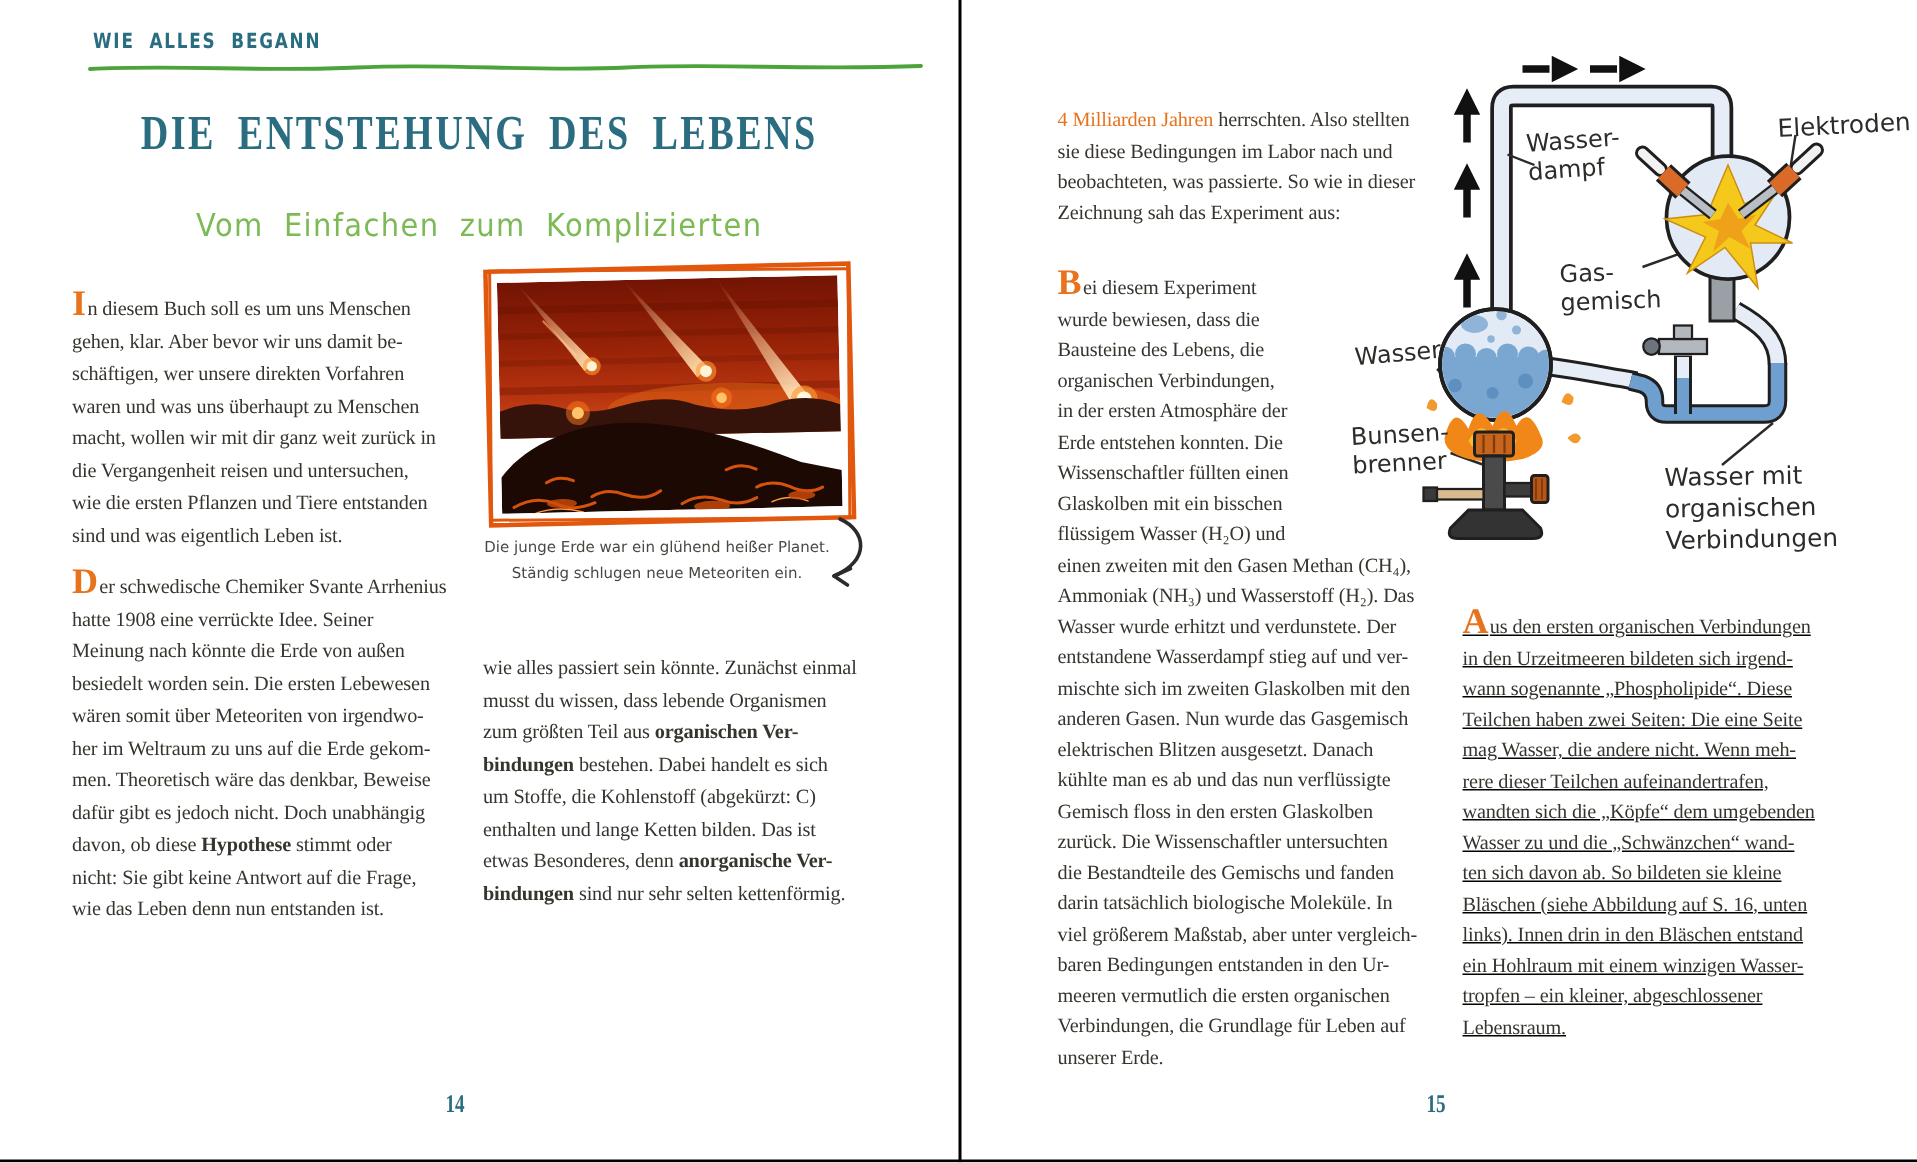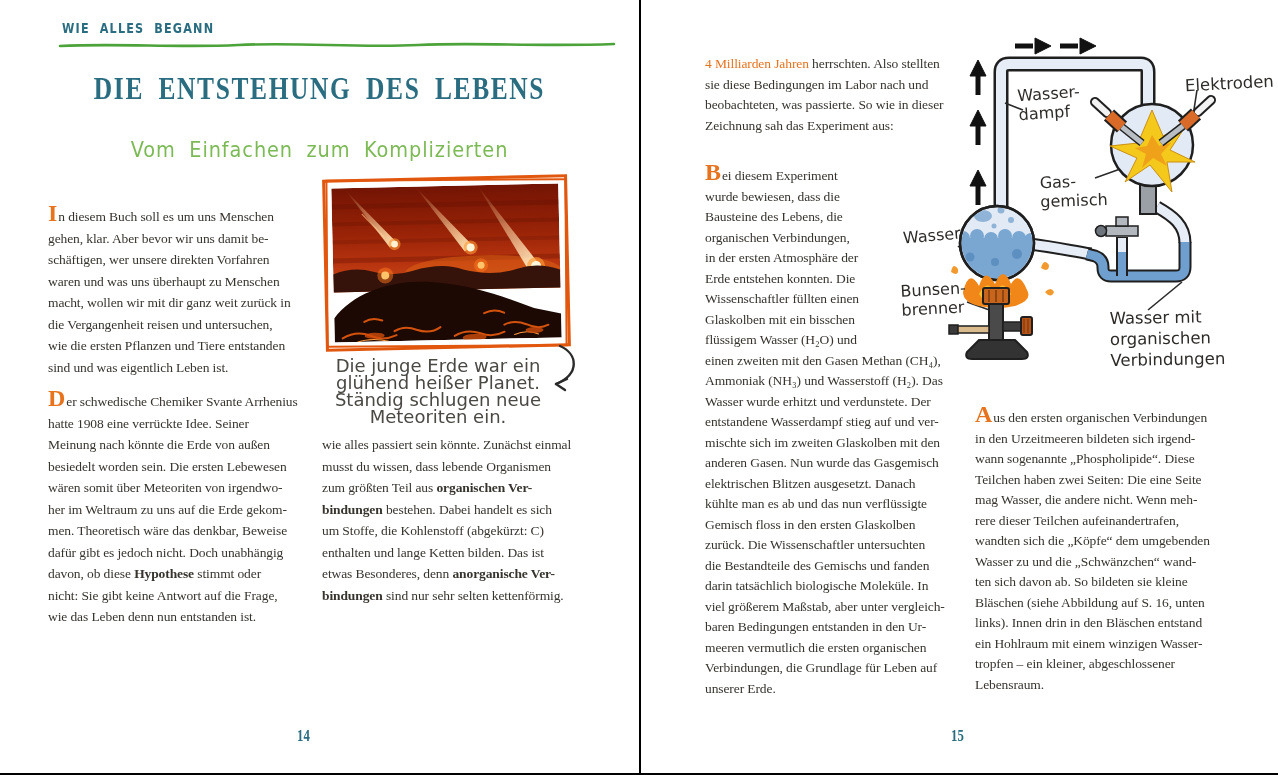--- a/index.html
+++ b/index.html
@@ -30,21 +30,21 @@
             color:#e8731d;line-height:1px;padding-right:1px;}
 
   .photo{position:absolute;left:324px;top:177px;width:245px;height:172px;margin:0;
          box-sizing:border-box;background:#fff;border:3px solid #e2570e;padding:6px;
          transform:rotate(-1.3deg);}
   .photo::before{content:'';position:absolute;inset:-1px;border:2px solid #e2570e;
          transform:rotate(.9deg);pointer-events:none;}
 
   .hand{font-family:"DejaVu Sans",sans-serif;white-space:pre-line;color:#2e2c29;}
   .caption{position:absolute;left:318px;top:357px;width:240px;text-align:center;
-           font-size:18px;line-height:17px;color:#4a4843;}
+           font-size:10px;line-height:17px;color:#4a4843;}
   .caption-arrow{position:absolute;left:548px;top:344px;}
 
   .illo{position:absolute;left:895px;top:10px;}
   .illo-label{position:absolute;font-size:16px;line-height:19px;font-weight:500;}
   .pagenum{position:absolute;top:726px;color:#2a6d81;font-family:"Liberation Serif",serif;
            font-weight:700;font-size:17px;transform:scaleX(.75);transform-origin:left center;}
 </style>
 </head>
 <body>
 
@@ -54,21 +54,21 @@
 
     <div class="kicker">WIE ALLES BEGANN</div>
 
     <svg class="kicker-line" width="558" height="8" viewBox="0 0 558 8">
       <path d="M2,5 C60,2 120,7 180,4 C240,1 300,7 360,4 C420,1 480,6 556,3" fill="none" stroke="#4ba339" stroke-width="2.6" stroke-linecap="round"></path>
     </svg>
 
     <div class="title">DIE ENTSTEHUNG DES LEBENS</div>
     <div class="subtitle">Vom Einfachen zum Komplizierten</div>
 
-    <div class="col" style="left:48px;top:206px;width:290px;">
+    <div class="col" style="left:48px;top:195px;width:290px;">
       <p class="body"><span class="seg-init">I</span><span>n diesem Buch soll es um uns Menschen<br>gehen, klar. Aber bevor wir uns damit be-<br>schäftigen, wer unsere direkten Vorfahren<br>waren und was uns überhaupt zu Menschen<br>macht, wollen wir mit dir ganz weit zurück in<br>die Vergangenheit reisen und untersuchen,<br>wie die ersten Pflanzen und Tiere entstanden<br>sind und was eigentlich Leben ist.</span></p>
       <p class="body"><span class="seg-init">D</span><span>er schwedische Chemiker Svante Arrhenius<br>hatte 1908 eine verrückte Idee. Seiner<br>Meinung nach könnte die Erde von außen<br>besiedelt worden sein. Die ersten Lebewesen<br>wären somit über Meteoriten von irgendwo-<br>her im Weltraum zu uns auf die Erde gekom-<br>men. Theoretisch wäre das denkbar, Beweise<br>dafür gibt es jedoch nicht. Doch unabhängig<br>davon, ob diese </span><span class="seg-bold">Hypothese</span><span> stimmt oder<br>nicht: Sie gibt keine Antwort auf die Frage,<br>wie das Leben denn nun entstanden ist.</span></p>
     </div>
 
     <figure class="photo">
       <svg width="227" height="154" viewBox="0 0 227 154">
         <defs>
           <linearGradient id="sky" x1="0" y1="0" x2="0" y2="1">
             <stop offset="0" stop-color="#731404"></stop>
               <stop offset=".45" stop-color="#992307"></stop>
@@ -141,26 +141,26 @@
       <p class="body"><span>wie alles passiert sein könnte. Zunächst einmal<br>musst du wissen, dass lebende Organismen<br>zum größten Teil aus </span><span class="seg-bold">organischen Ver-<br>bindungen</span><span> bestehen. Dabei handelt es sich<br>um Stoffe, die Kohlenstoff (abgekürzt: C)<br>enthalten und lange Ketten bilden. Das ist<br>etwas Besonderes, denn </span><span class="seg-bold">anorganische Ver-<br>bindungen</span><span> sind nur sehr selten kettenförmig.</span></p>
     </div>
 
     <div class="pagenum" style="left:297px;">14</div>
   </div>
 
   <div class="gutter"></div>
 
   <div class="page-right">
 
-    <div class="col" style="left:705px;top:54px;width:255px;">
+    <div class="col" style="left:705px;top:70px;width:255px;">
       <p class="body" style="margin-bottom:30px;"><span class="seg-orange">4 Milliarden Jahren</span><span> herrschten. Also stellten<br>sie diese Bedingungen im Labor nach und<br>beobachteten, was passierte. So wie in dieser<br>Zeichnung sah das Experiment aus:</span></p>
       <p class="body"><span class="seg-init">B</span><span>ei diesem Experiment<br>wurde bewiesen, dass die<br>Bausteine des Lebens, die<br>organischen Verbindungen,<br>in der ersten Atmosphäre der<br>Erde entstehen konnten. Die<br>Wissenschaftler füllten einen<br>Glaskolben mit ein bisschen<br>flüssigem Wasser (H₂O) und<br>einen zweiten mit den Gasen Methan (CH₄),<br>Ammoniak (NH₃) und Wasserstoff (H₂). Das<br>Wasser wurde erhitzt und verdunstete. Der<br>entstandene Wasserdampf stieg auf und ver-<br>mischte sich im zweiten Glaskolben mit den<br>anderen Gasen. Nun wurde das Gasgemisch<br>elektrischen Blitzen ausgesetzt. Danach<br>kühlte man es ab und das nun verflüssigte<br>Gemisch floss in den ersten Glaskolben<br>zurück. Die Wissenschaftler untersuchten<br>die Bestandteile des Gemischs und fanden<br>darin tatsächlich biologische Moleküle. In<br>viel größerem Maßstab, aber unter vergleich-<br>baren Bedingungen entstanden in den Ur-<br>meeren vermutlich die ersten organischen<br>Verbindungen, die Grundlage für Leben auf<br>unserer Erde.</span></p>
     </div>
 
-    <div class="col" style="left:975px;top:408px;width:290px;">
+    <div class="col" style="left:975px;top:408px;width:290px;text-decoration:underline;">
       <p class="body"><span class="seg-init">A</span><span>us den ersten organischen Verbindungen<br>in den Urzeitmeeren bildeten sich irgend-<br>wann sogenannte „Phospholipide“. Diese<br>Teilchen haben zwei Seiten: Die eine Seite<br>mag Wasser, die andere nicht. Wenn meh-<br>rere dieser Teilchen aufeinandertrafen,<br>wandten sich die „Köpfe“ dem umgebenden<br>Wasser zu und die „Schwänzchen“ wand-<br>ten sich davon ab. So bildeten sie kleine<br>Bläschen (siehe Abbildung auf S. 16, unten<br>links). Innen drin in den Bläschen entstand<br>ein Hohlraum mit einem winzigen Wasser-<br>tropfen –  ein kleiner, abgeschlossener<br>Lebensraum.</span></p>
     </div>
 
     <svg class="illo" width="380" height="390" viewBox="0 0 380 390">
 
       <path d="M106,200 L106,62 Q106,54 114,54 L246,54 Q253,54 253,62 L253,100" fill="none" stroke="#1f1f1f" stroke-width="15" stroke-linejoin="round"></path>
       <path d="M106,200 L106,62 Q106,54 114,54 L246,54 Q253,54 253,62 L253,100" fill="none" stroke="#e6edf6" stroke-width="10" stroke-linejoin="round"></path>
 
       <g stroke="#111" fill="#111">
         <path d="M83,85 V64" stroke-width="5"></path>

